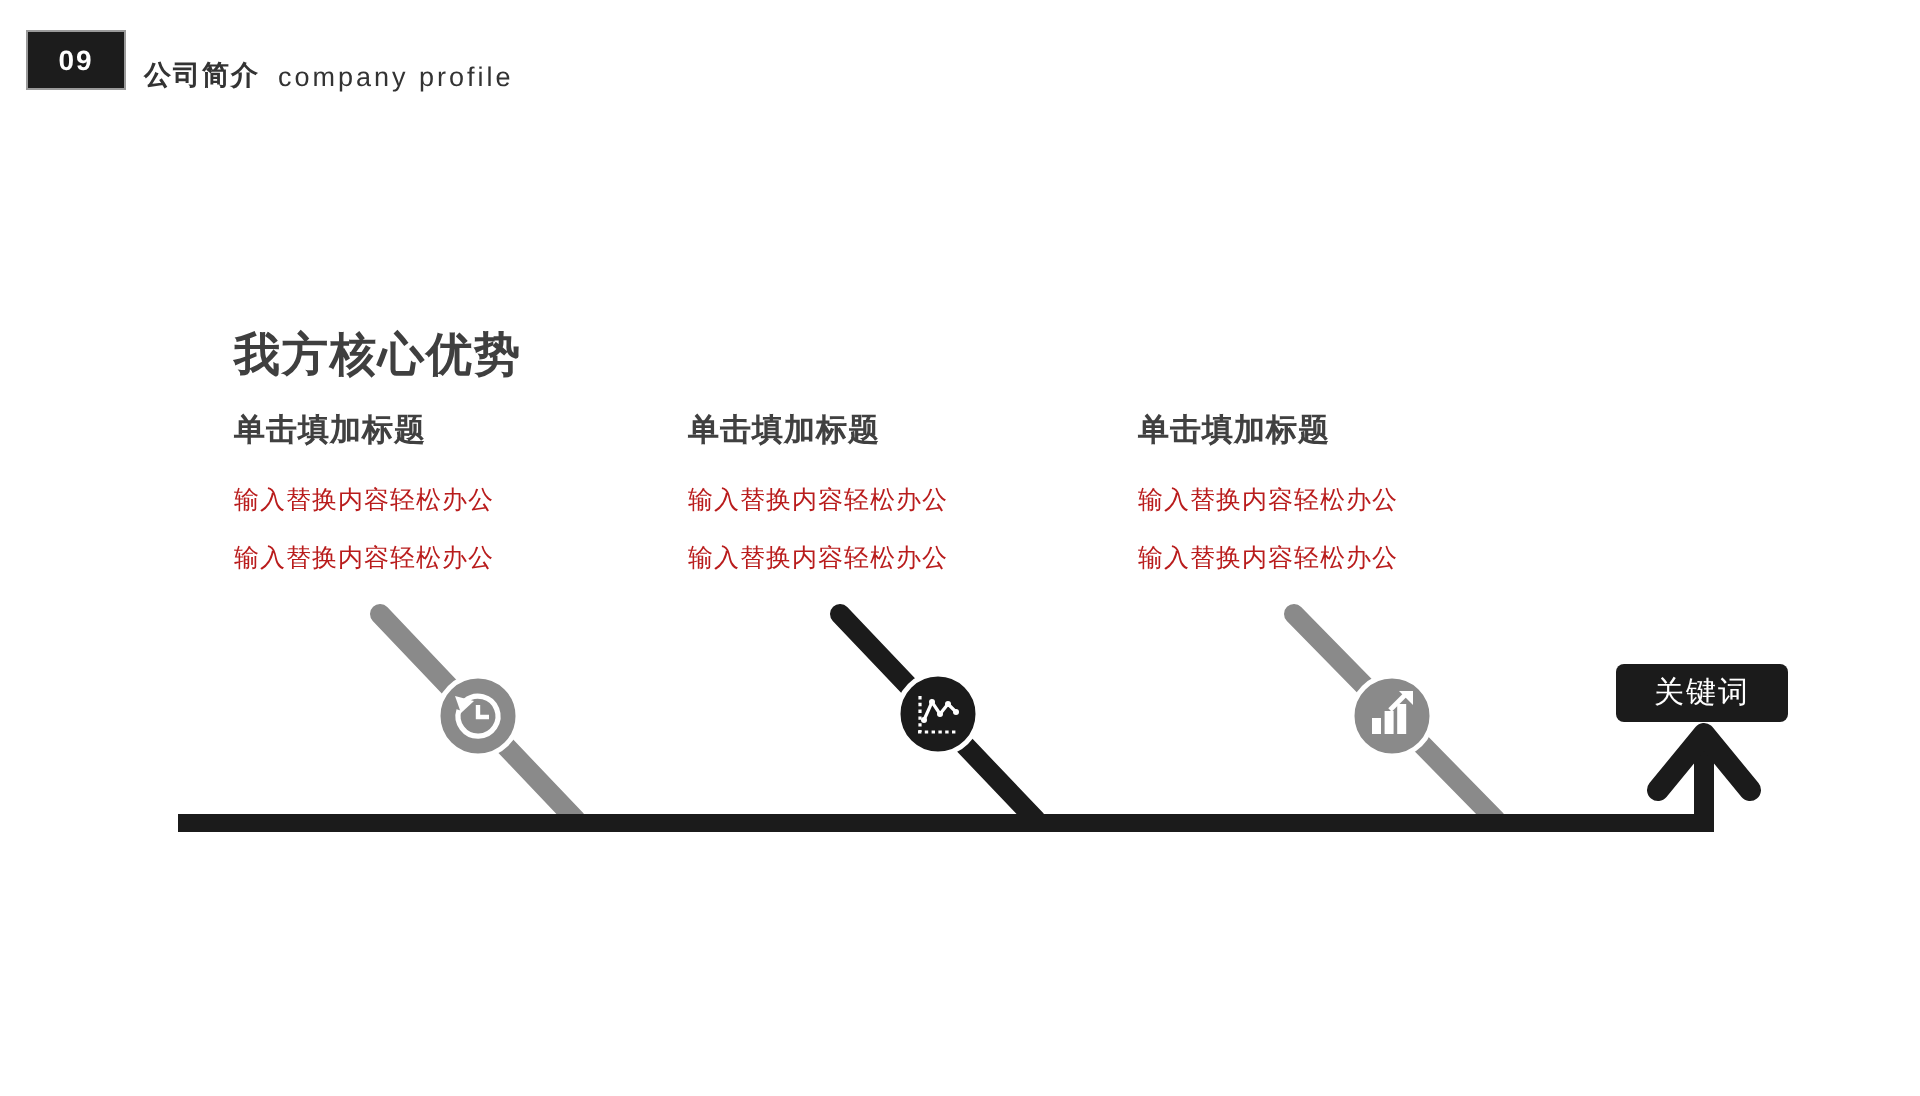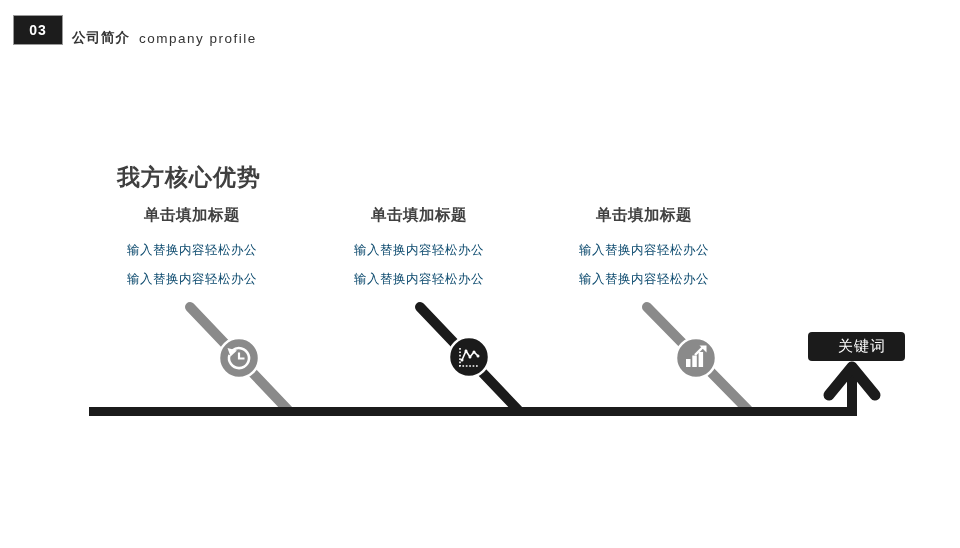--- a/index.html
+++ b/index.html
@@ -31,55 +31,54 @@
   
   .page-title{
     position:absolute;left:117px;top:142px;
     font-size:23px;font-weight:bold;color:#3f3f3f;
     letter-spacing:1px;
     margin-top:20px;
   }
   
   .col{
     position:absolute;top:205px;width:150px;
-    text-align:center;
+    text-align:left;
   }
   .col-1{left:117px;}
   .col-2{left:344px;}
   .col-3{left:569px;}
   .col-heading{
     font-size:15.5px;font-weight:bold;color:#404040;
     margin:0 0 16px 0;letter-spacing:0.5px;
   }
   .col-line{
-    font-size:12.5px;color:#0c4a6e;
+    font-size:12.5px;color:#b91c1c;
     margin:0 0 12px 0;letter-spacing:0.5px;
     white-space:nowrap;
   }
   
   .graphic{
     position:absolute;left:0;top:0;width:960px;height:548px;
   }
   
   .keyword{
     position:absolute;left:808px;top:332px;
     width:86px;height:29px;
     background:#1b1b1b;border-radius:4px;
     color:#ffffff;font-size:15px;
     display:flex;align-items:center;justify-content:center;
     letter-spacing:1px;
-    padding-left:11px;
   }
 </style>
 </head>
 <body>
 
 <div class="slide">
 
-  <div class="hdr-num">03</div>
+  <div class="hdr-num">09</div>
   <div class="hdr-text">
     <span class="hdr-cn">公司简介</span>
     <span class="hdr-en">company  profile</span>
   </div>
 
   <div class="page-title">我方核心优势</div>
 
   <div class="col col-1">
     <p class="col-heading">单击填加标题</p>
     <p class="col-line">输入替换内容轻松办公</p>

